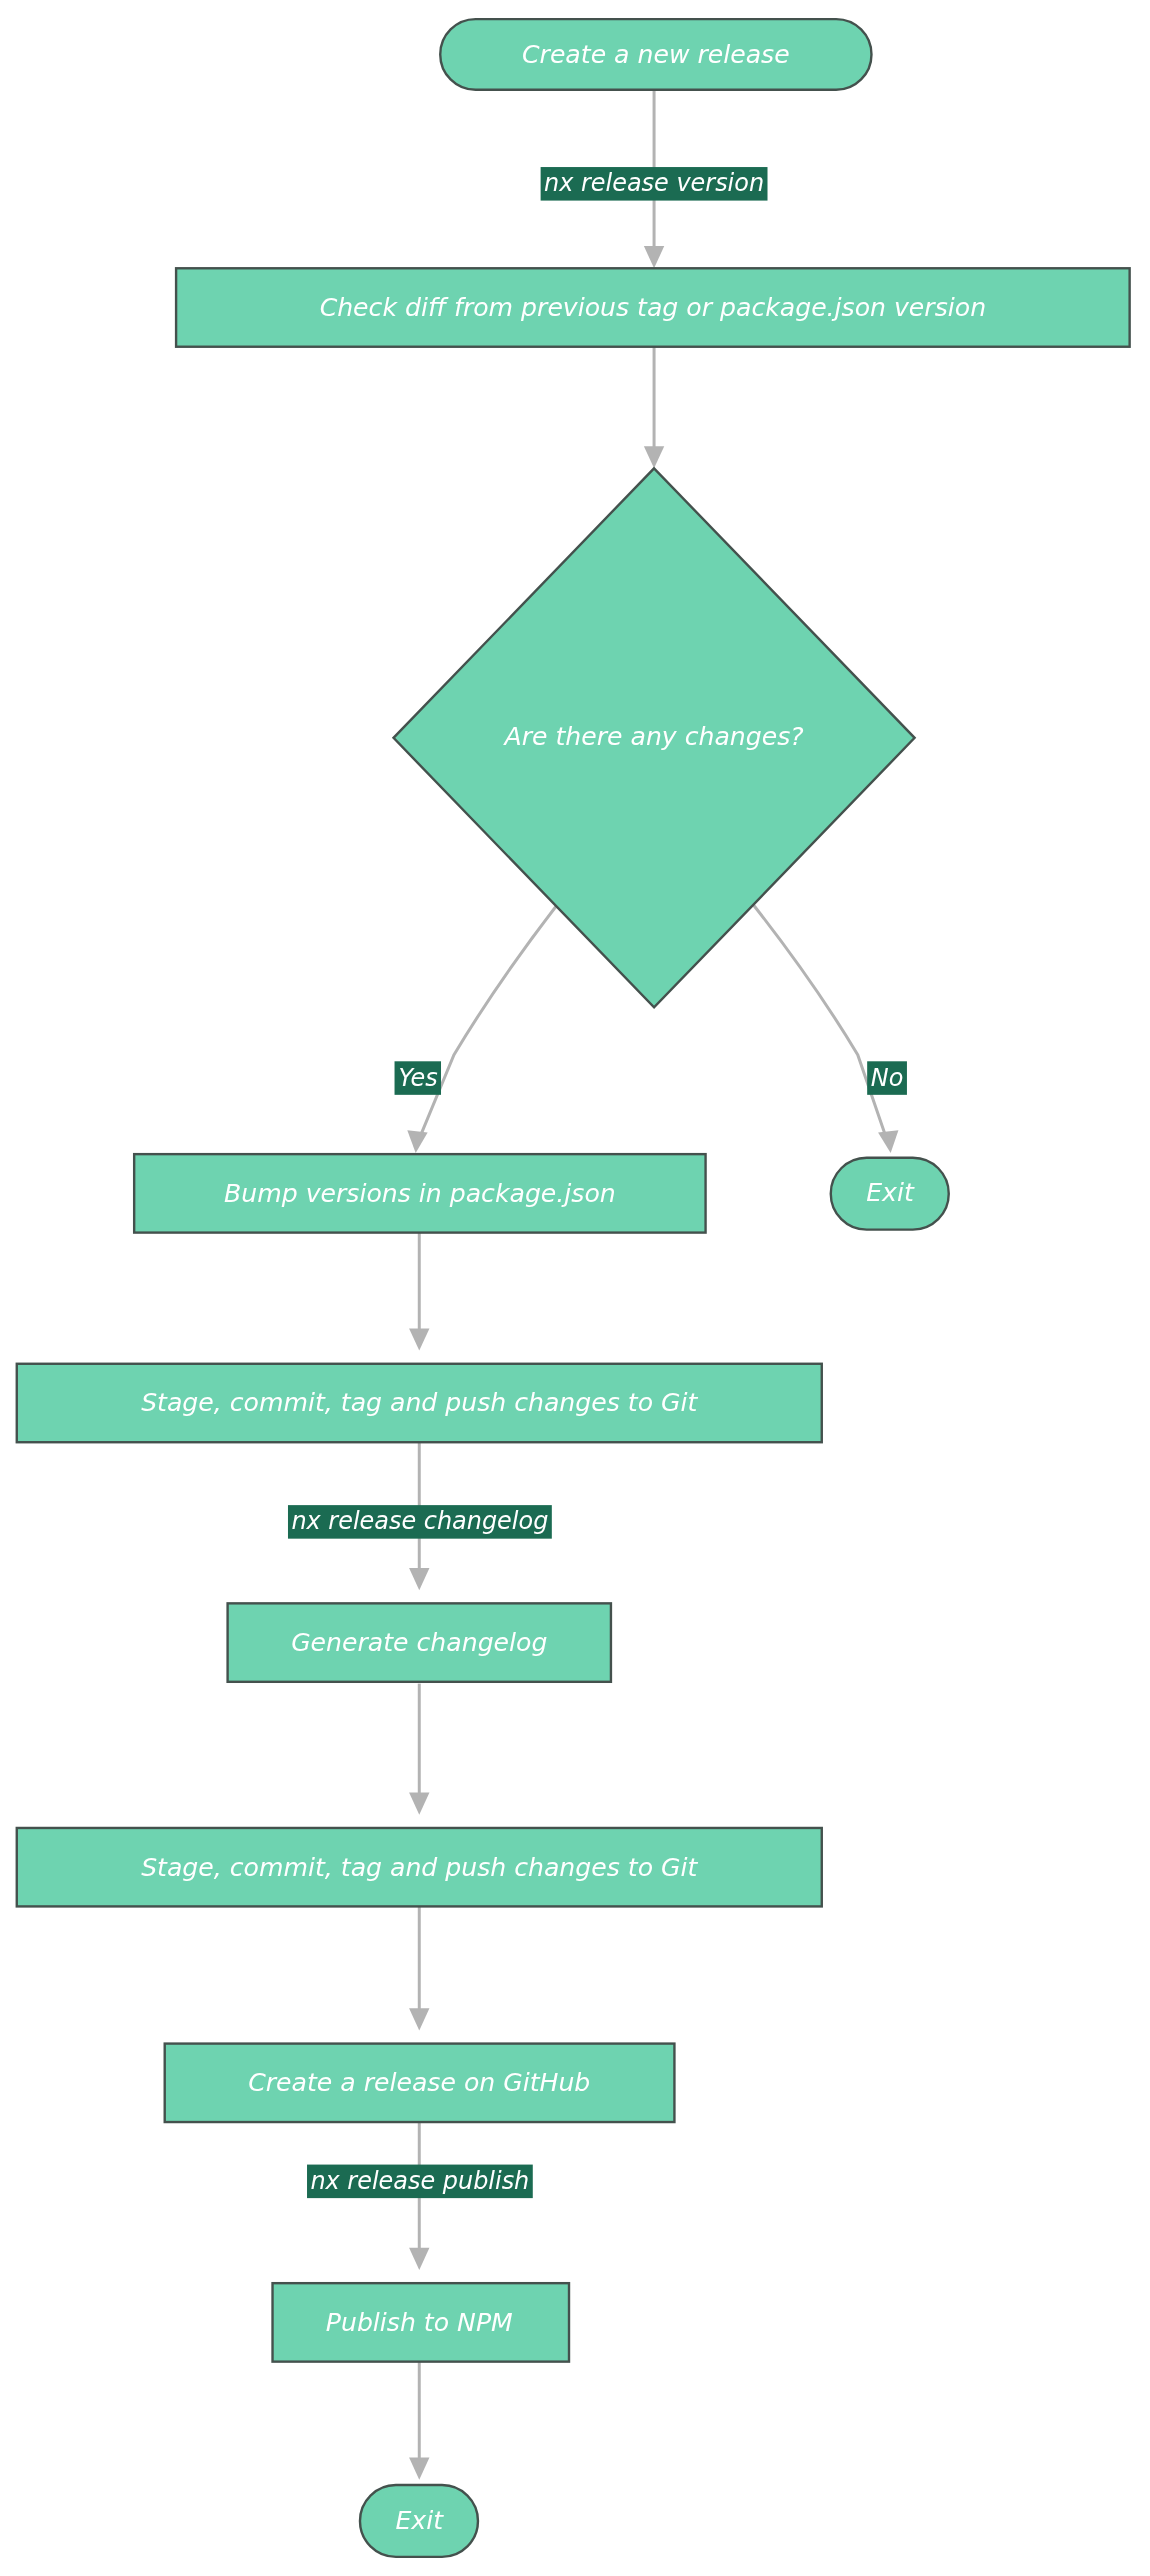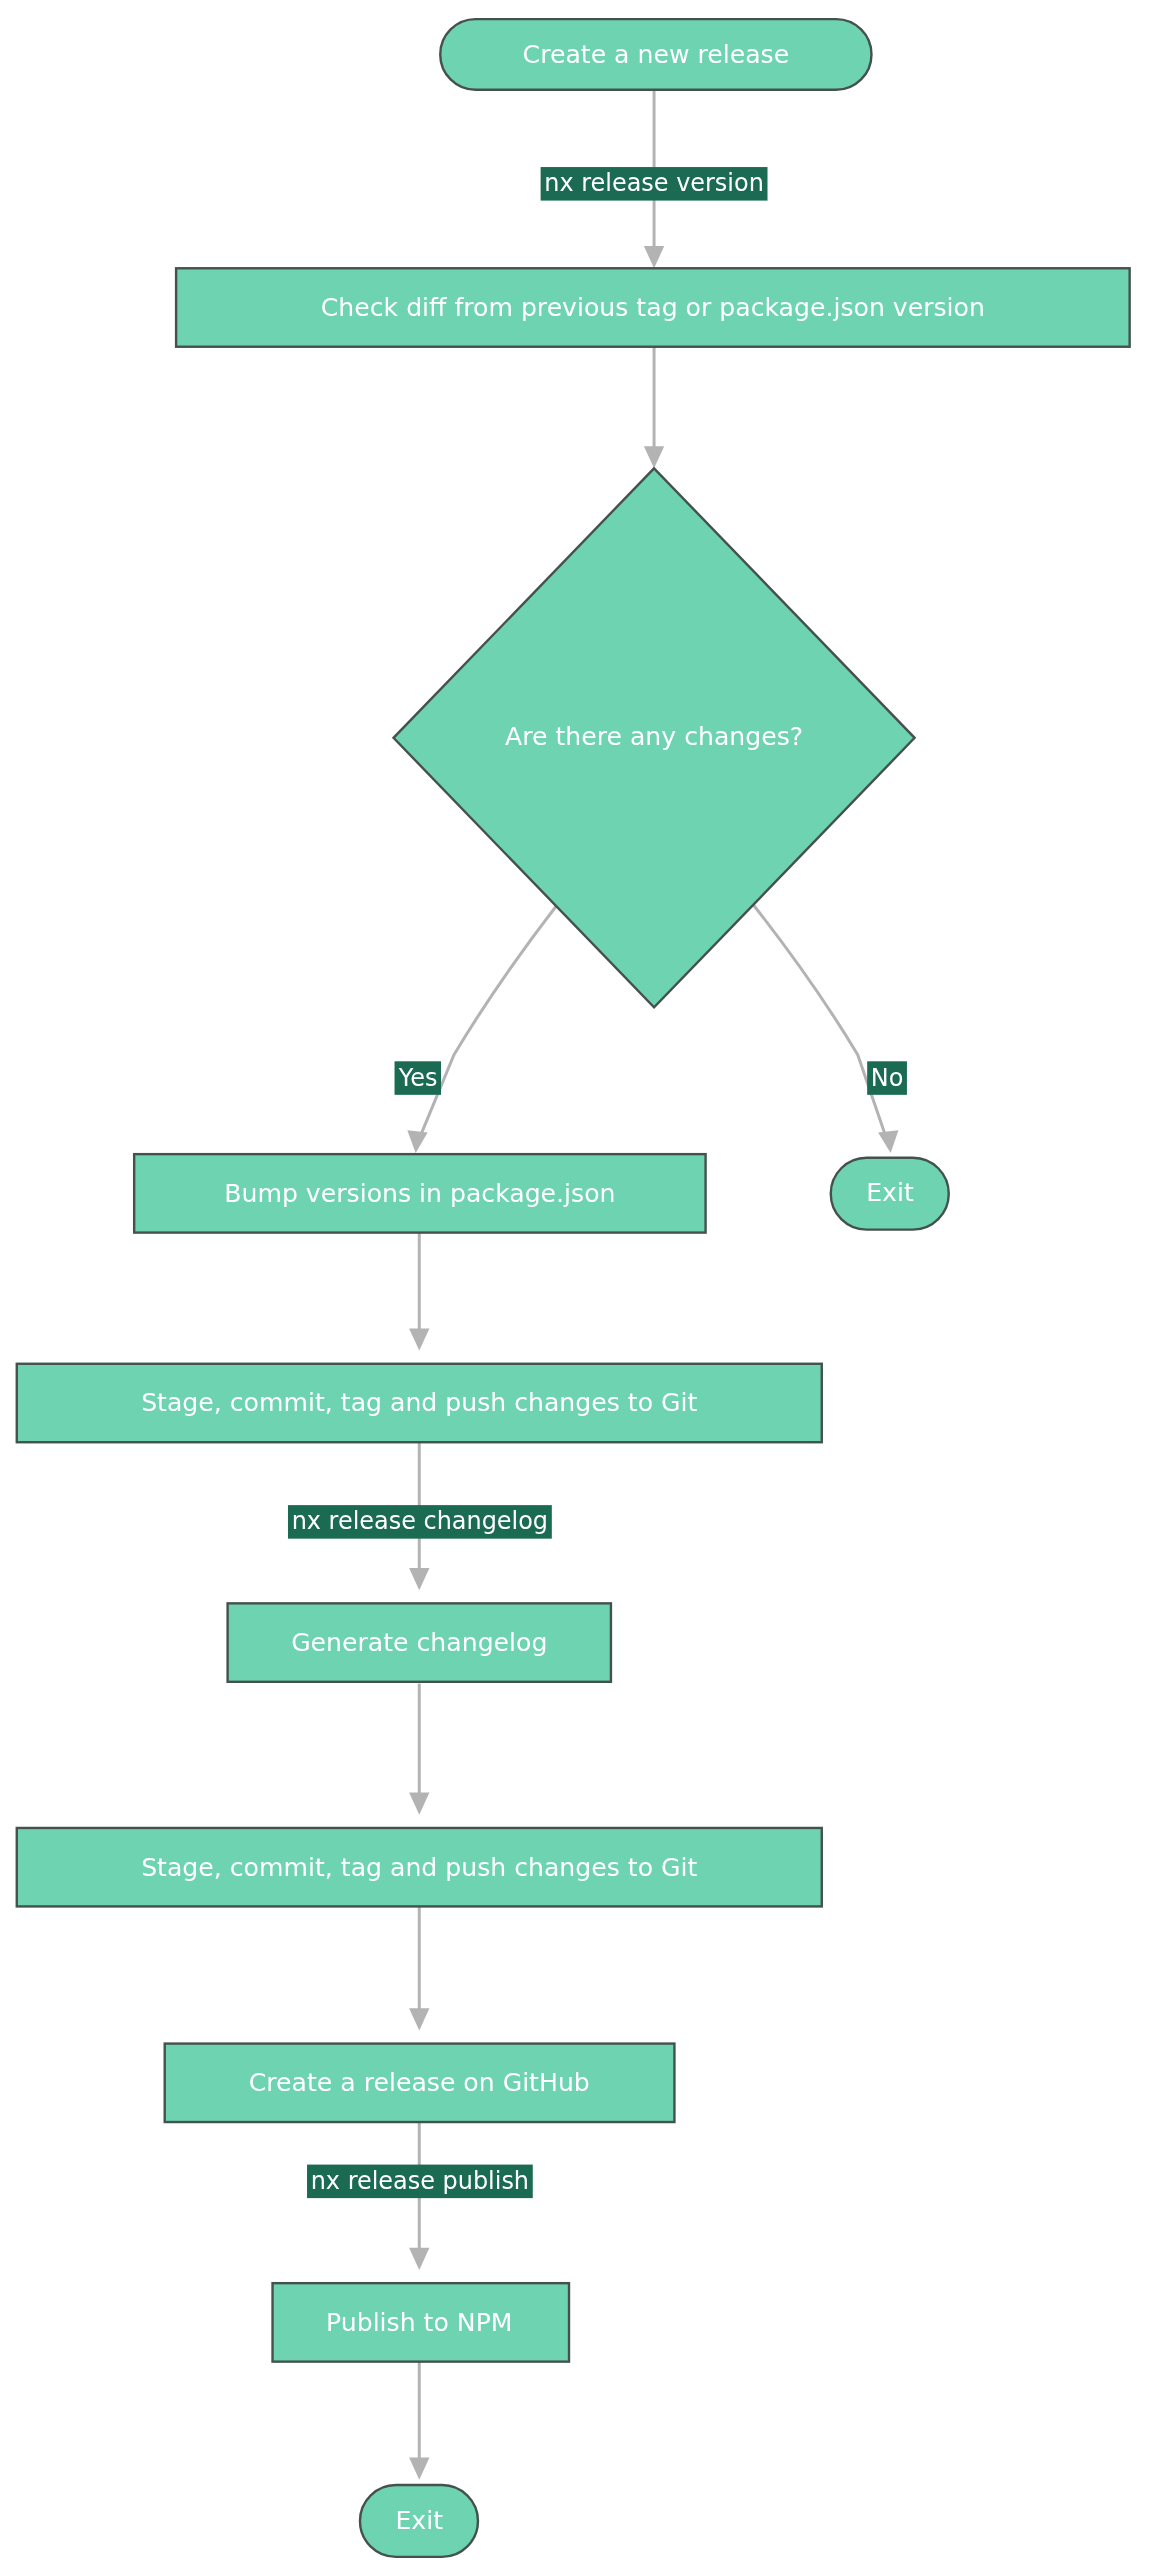--- a/index.html
+++ b/index.html
@@ -11,20 +11,21 @@
   body {
     width: 1150px;
     height: 2576px;
     font-family: "DejaVu Sans", "Liberation Sans", sans-serif;
     overflow: hidden;
   }
   #flow-root {
     position: relative;
     width: 1150px;
     height: 1839px;
+    font-style: italic;
   }
   svg#flowchart {
     display: block;
     width: 1150px;
     height: 2576px;
   }
   .node-shape {
     fill: #6ed3b0;
     stroke: #44514d;
     stroke-width: 4;

